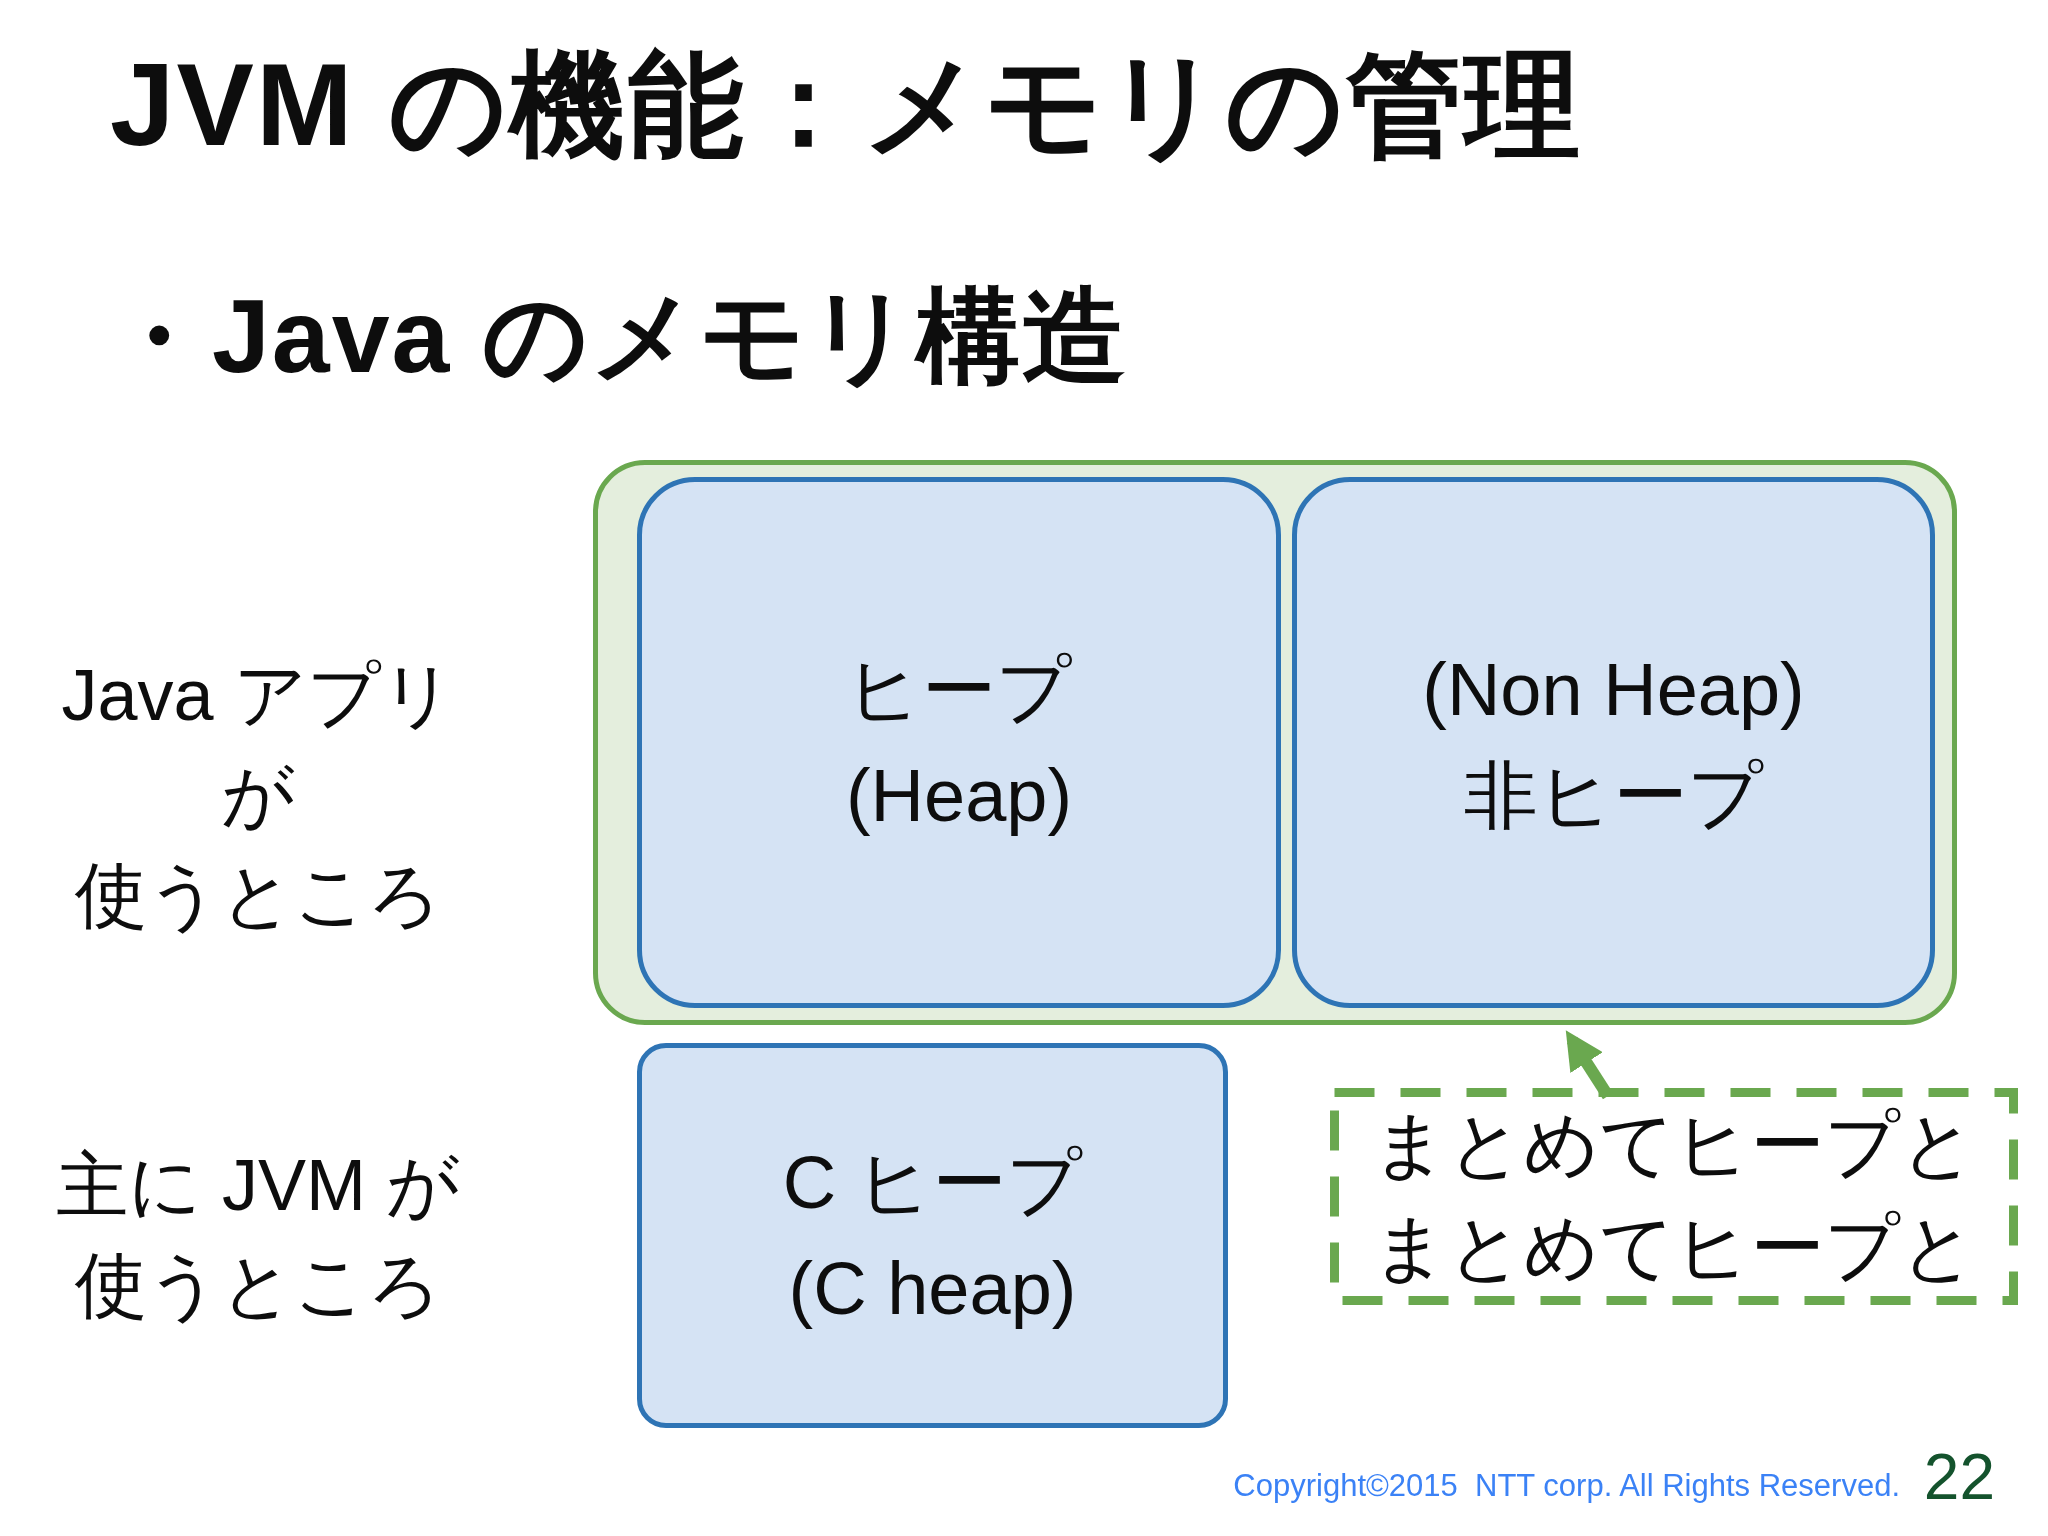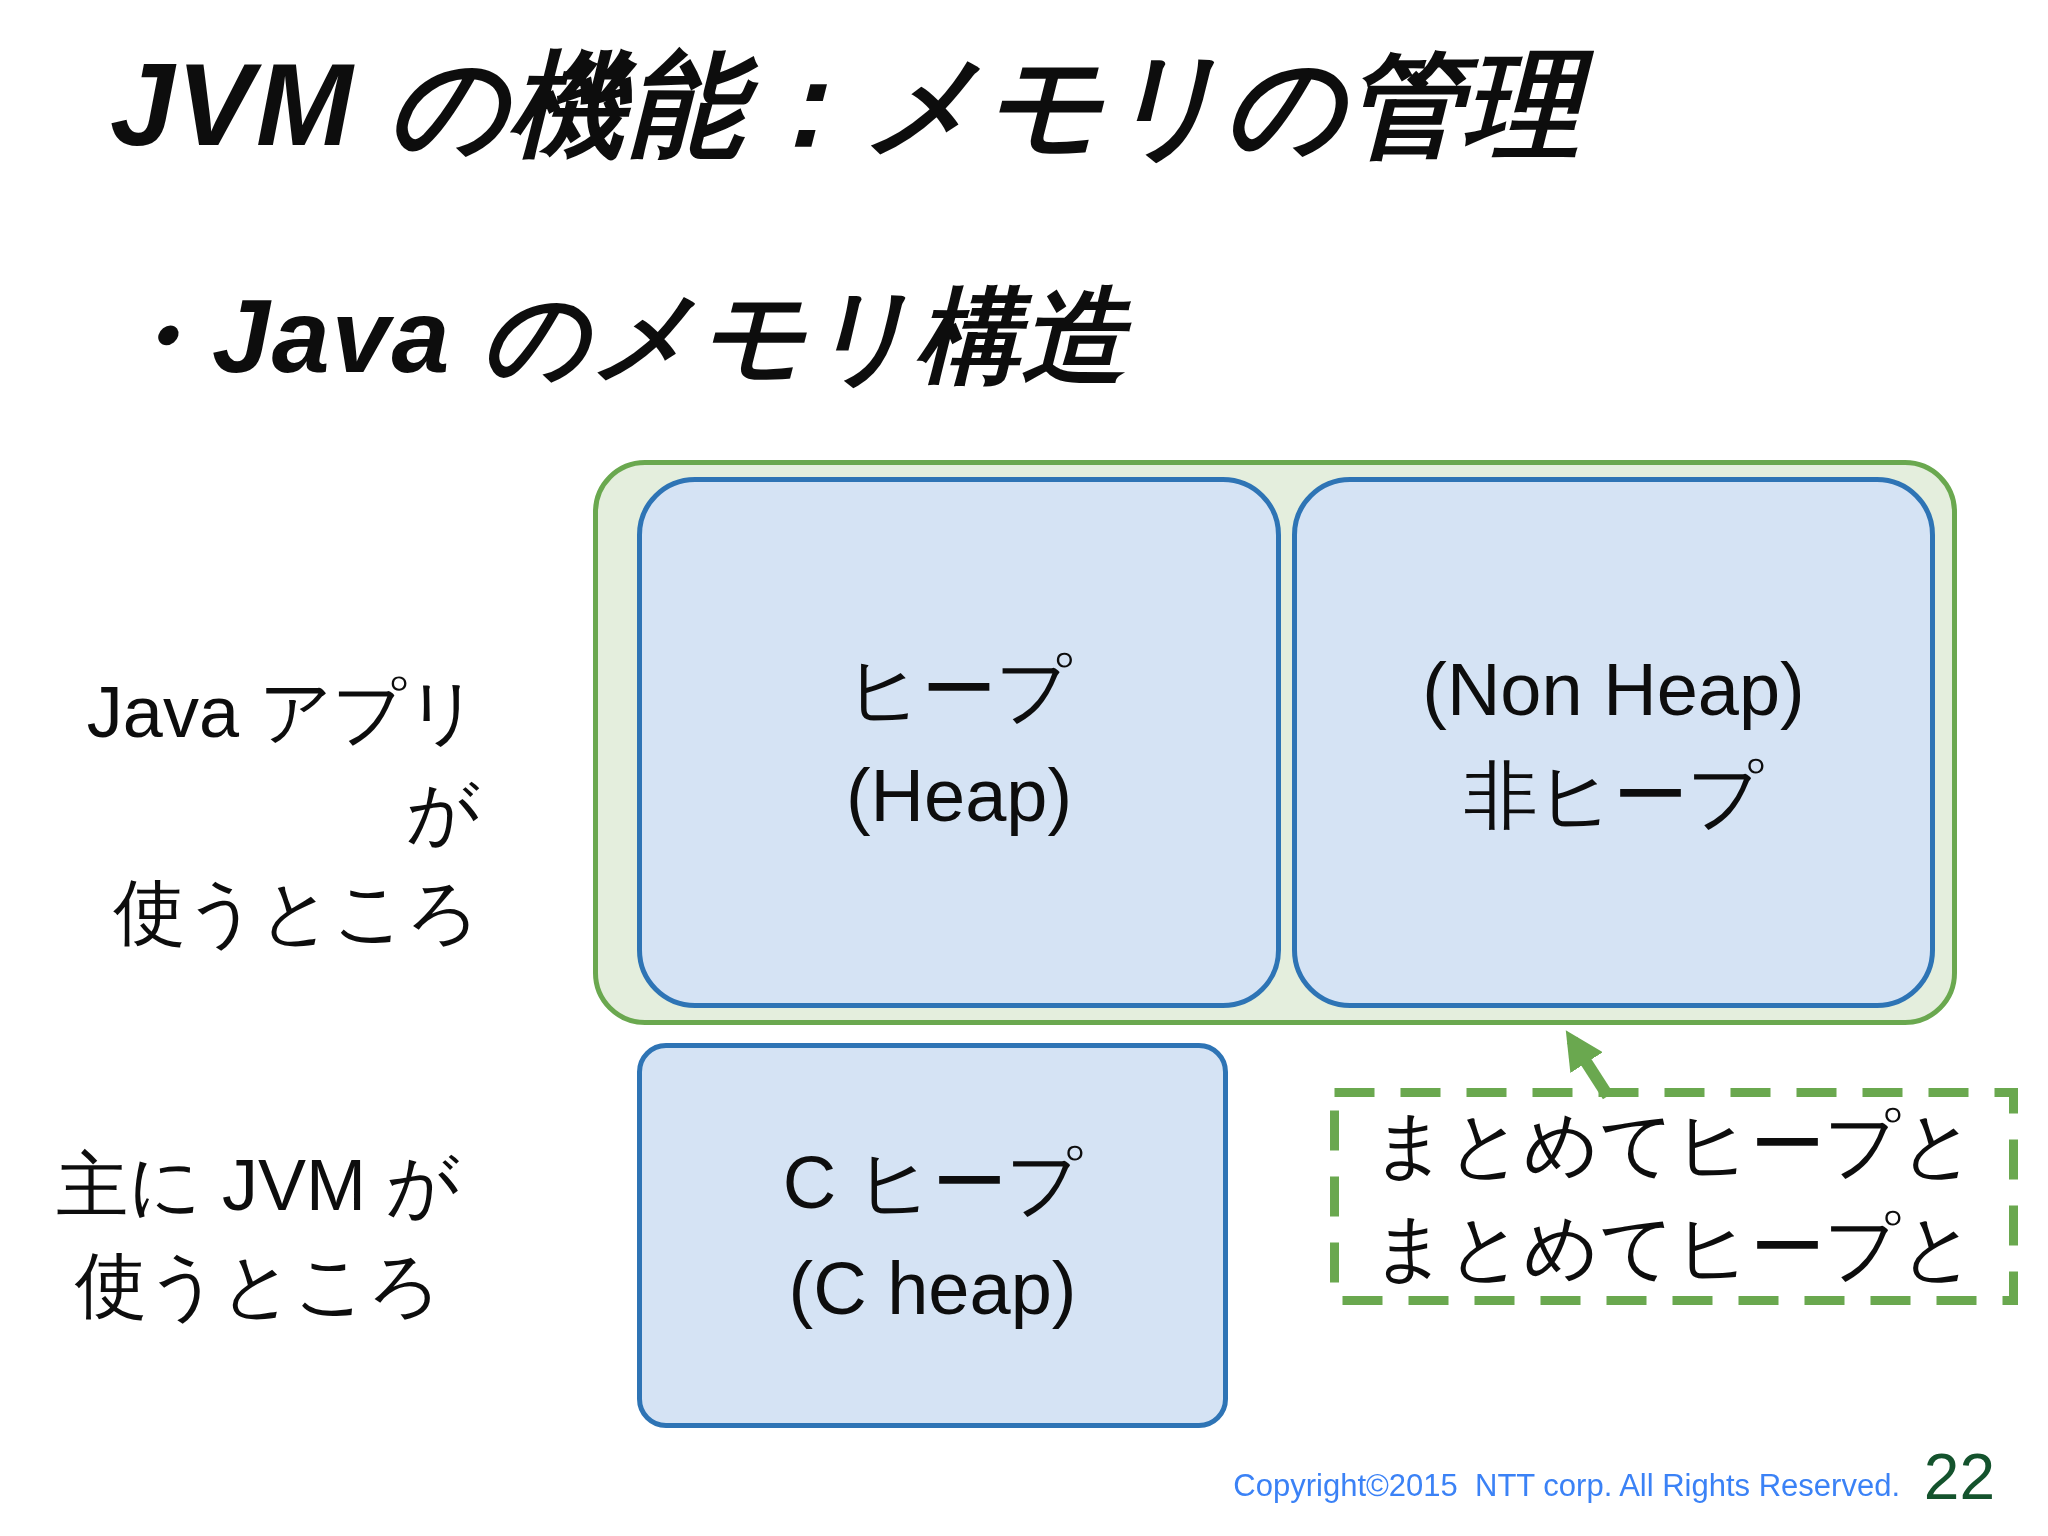--- a/index.html
+++ b/index.html
@@ -1,20 +1,20 @@
 <!DOCTYPE html>
 <html><head>
 <meta charset="utf-8">
 <style>
   html,body{margin:0;padding:0;background:#777;}
   #slide{
     position:relative;width:2048px;height:1536px;background:#ffffff;overflow:hidden;
     font-family:"Liberation Sans","DejaVu Sans",sans-serif;color:#0d0d0d;
   }
-  .nowrap{white-space:nowrap;font-style:italic;}
+  .nowrap{white-space:nowrap;}
   #title{
     position:absolute;left:110px;top:28px;font-size:116px;font-weight:700;
     letter-spacing:2px;
   }
   #heading{
     position:absolute;left:106px;top:268px;font-size:104px;font-weight:700;
     letter-spacing:2px;
   }
   
   #outer-group{
@@ -26,21 +26,21 @@
     box-sizing:border-box;display:flex;flex-direction:column;align-items:center;
     justify-content:center;text-align:center;font-size:74px;line-height:1.42;
   }
   #heap-box{left:637px;top:477px;width:644px;height:531px;}
   #nonheap-box{left:1292px;top:477px;width:643px;height:531px;}
   #cheap-box{left:637px;top:1043px;width:591px;height:385px;border-radius:29px;}
   .row-label{
     position:absolute;left:36px;width:444px;text-align:center;
     font-size:72px;line-height:100px;
   }
-  #row-label-java-app{top:662px;text-align:right;}
+  #row-label-java-app{top:645px;}
   #row-label-jvm{top:1135px;}
   #callout{
     position:absolute;left:1330px;top:1088px;width:688px;height:217px;
   }
   #callout svg{position:absolute;left:0;top:0;}
   #callout .callout-text{
     position:absolute;left:0;top:0;width:100%;height:100%;
     display:flex;flex-direction:column;align-items:center;justify-content:center;
     font-size:74px;line-height:1.38;text-align:center;font-family:Liberation Serif, serif;
   }

